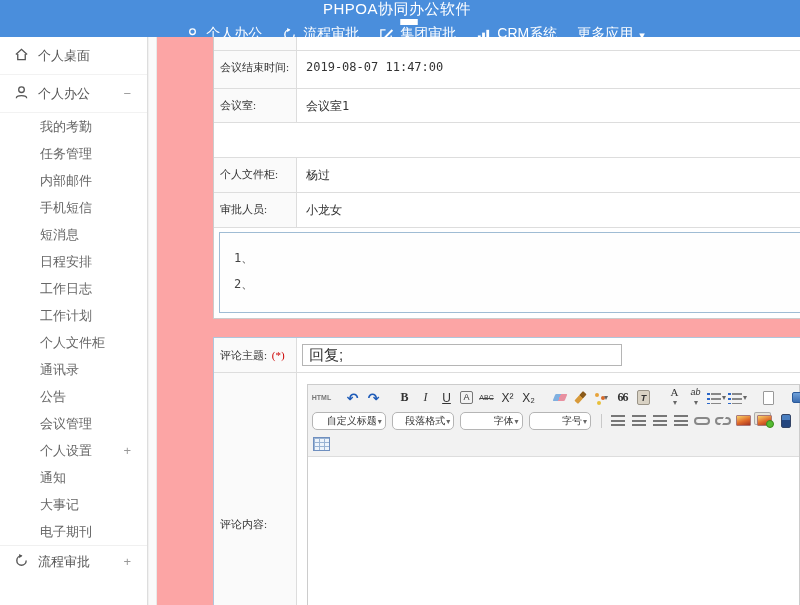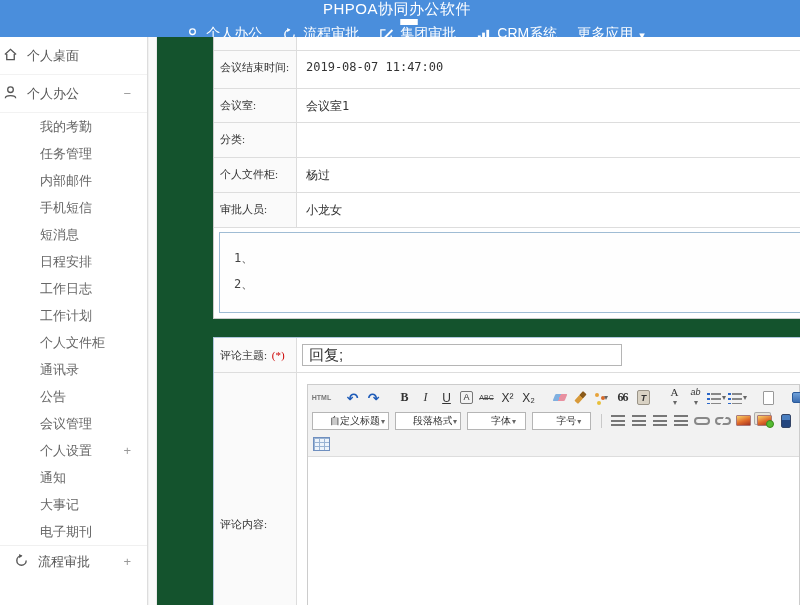--- a/index.html
+++ b/index.html
@@ -11,29 +11,29 @@
   .logo { width:178px; padding-left:12px; font-size:15px; letter-spacing:.5px; white-space:nowrap; }
   .burger { width:18px; height:13px; display:flex; flex-direction:column; justify-content:space-between; cursor:pointer; margin-left:18px; }
   .burger i { display:block; height:2px; background:#fff; border-radius:1px; }
   .hnav { display:flex; align-items:center; margin-left:30px; gap:20px; }
   .hitem { display:flex; align-items:center; gap:6px; font-size:14px; cursor:pointer; white-space:nowrap; }
   .hitem svg { display:block; }
   .caret-lg::after { content:"▾"; font-size:11px; color:#fff; }
 
   
   .side { position:absolute; top:37px; left:0; width:148px; bottom:0; background:#fff; border-right:1px solid #ddd; }
-  .s-top { display:flex; align-items:center; gap:9px; height:38px; padding-left:3px; font-size:13px; color:#555; cursor:pointer; border-bottom:1px solid #f2f2f2; }
+  .s-top { display:flex; align-items:center; gap:9px; height:38px; padding-left:14px; font-size:13px; color:#555; cursor:pointer; border-bottom:1px solid #f2f2f2; }
   .s-top .tgl { margin-left:auto; margin-right:16px; color:#999; font-size:13px; }
   .s-sub { display:flex; align-items:center; height:27px; padding-left:40px; font-size:13px; color:#666; cursor:pointer; }
   .s-sub .tgl { margin-left:auto; margin-right:16px; color:#999; font-size:13px; }
   .s-bot { display:flex; align-items:center; gap:9px; height:32px; padding-left:14px; font-size:13px; color:#555; cursor:pointer; border-top:1px solid #f0f0f0; }
   .s-bot .tgl { margin-left:auto; margin-right:16px; color:#999; font-size:13px; }
 
   
-  .main { position:absolute; left:149px; top:37px; right:0; bottom:0; background:#14532d; overflow:hidden; }
+  .main { position:absolute; left:149px; top:37px; right:0; bottom:0; background:#fca5a5; overflow:hidden; }
   .gutter { position:absolute; left:0; top:0; width:8px; bottom:0; background:#fafafa; border-right:1px solid #e9e9e9; }
 
   
   .tbl1 { position:absolute; left:64px; top:0; width:600px; background:#fff; border-left:1px solid #ccc; border-bottom:1px solid #ccc; }
   .frow { display:flex; border-top:1px solid #ddd; }
   .frow.first { border-top:none; height:13px; }
   .flabel { width:83px; padding:9px 0 0 6px; font-size:11px; color:#333; background:#fafafa; border-right:1px solid #ddd; font-family:"Liberation Serif","DejaVu Serif",serif; }
   .fvalue { flex:1; padding:9px 0 0 9px; font-size:12px; color:#333; font-family:"DejaVu Sans Mono",monospace; }
   .h38 { height:38px; } .h34 { height:34px; } .h35 { height:35px; }
   .fcontent { border-top:1px solid #ddd; height:91px; padding:4px 4px 4px 5px; }
@@ -77,21 +77,21 @@
   .t-hilite .bar { width:12px; height:3px; background:#e8a33a; margin-top:1px; }
   .t-fontcol span { font-size:11px; font-family:"Liberation Serif",serif; }
   .t-hilite span { font-size:9px; font-style:italic; }
   .i-list { width:16px; height:12px; position:relative; }
   .i-list::after { content:""; position:absolute; right:0; top:1px; width:10px; height:11px;
      background:repeating-linear-gradient(to bottom,#888 0 2px,transparent 2px 5px); }
   .i-list::before { content:""; position:absolute; left:0; top:1px; width:3px; height:11px;
      background:repeating-linear-gradient(to bottom,#2a66c8 0 2px,transparent 2px 5px); }
   .i-page { width:11px; height:14px; background:#fff; border:1px solid #999; border-radius:1px; }
   .i-monitor { width:15px; height:11px; background:linear-gradient(#6fa0d8,#3a6cb0); border:1px solid #2a5a9a; border-radius:2px; }
-  .tsel { display:flex; align-items:center; justify-content:center; height:18px; border:1px solid #b5b5b5; background:#fff; font-size:10px; color:#333; padding:0 3px 0 17px; border-radius:0; cursor:pointer; margin-right:4px; }
+  .tsel { display:flex; align-items:center; justify-content:flex-end; height:18px; border:1px solid #b5b5b5; background:#fff; font-size:10px; color:#333; padding:0 3px 0 5px; border-radius:5px; cursor:pointer; margin-right:4px; }
   .tsel .lab { white-space:nowrap; overflow:hidden; }
   .w76{width:78px;} .w64{width:66px;}
   .i-align { width:14px; height:11px; background:repeating-linear-gradient(to bottom,#777 0 2px,transparent 2px 4.5px); }
   .i-link { width:16px; height:8px; border:2px solid #888; border-radius:4px; }
   .i-unlink { width:16px; height:8px; border:2px solid #888; border-radius:4px; position:relative; }
   .i-unlink::after { content:""; position:absolute; left:5px; top:-4px; width:2px; height:12px; background:#f2f2f2; transform:rotate(25deg); }
   .i-img { width:15px; height:11px; border:1px solid #a77; background:linear-gradient(160deg,#f7d46a 0%,#e06a2a 55%,#a33322 100%); border-radius:1px; position:relative; }
   .i-img.multi { box-shadow:-2px -2px 0 #e8e4da,-2px -2px 0 1px #aaa; }
   .i-img.multi::after { content:""; position:absolute; right:-3px; bottom:-3px; width:6px; height:6px; border-radius:50%; background:#55bb33; border:1px solid #3a8a1a; }
   .i-media { width:10px; height:14px; background:linear-gradient(#4a7fc0 0 45%,#23457e 45% 100%); border:1px solid #334466; border-radius:2px; }
@@ -246,21 +246,20 @@
     </div>
     <div class="frow h38">
       <div class="flabel">会议结束时间:</div>
       <div class="fvalue">2019-08-07 11:47:00</div>
     </div>
     <div class="frow h34">
       <div class="flabel">会议室:</div>
       <div class="fvalue">会议室1</div>
     </div>
     <div class="frow h35">
-      <div class="flabel">分类:</div>
       <div class="fvalue"></div>
     </div>
     <div class="frow h35">
       <div class="flabel">个人文件柜:</div>
       <div class="fvalue">杨过</div>
     </div>
     <div class="frow h35">
       <div class="flabel">审批人员:</div>
       <div class="fvalue">小龙女</div>
     </div>

